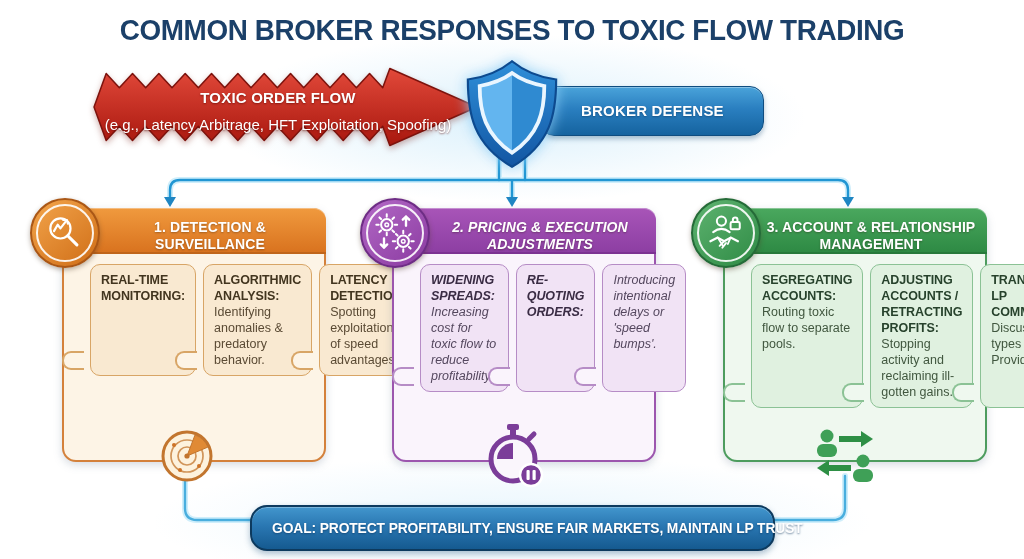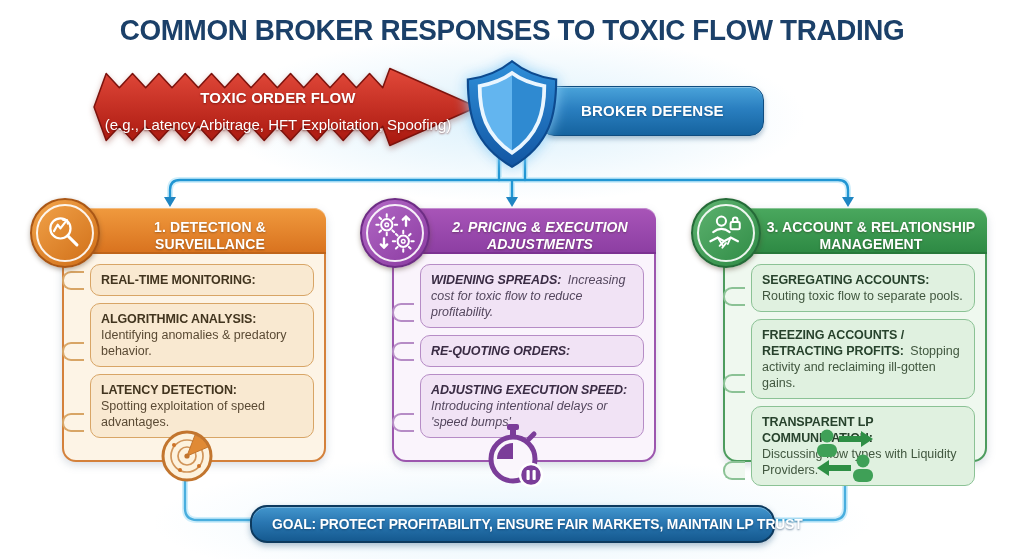--- a/index.html
+++ b/index.html
@@ -51,32 +51,32 @@
   #col3 .hdr{background:linear-gradient(180deg,#4aa85e,#2e8a44);border-bottom:2px solid #27793b;}
 
   .badge{position:absolute;left:-34px;top:-12px;width:66px;height:66px;border-radius:50%;
          display:flex;align-items:center;justify-content:center;z-index:4;
          box-shadow:0 2px 5px rgba(80,60,40,.4);}
   .badge::after{content:"";position:absolute;inset:4px;border:2px solid rgba(255,255,255,.9);border-radius:50%;}
   #col1 .badge{background:linear-gradient(140deg,#f3a54c,#cf6d16);border:2px solid #aa5716;}
   #col2 .badge{background:linear-gradient(140deg,#b369c6,#8a3aa0);border:2px solid #6e2d85;}
   #col3 .badge{background:linear-gradient(140deg,#5fb471,#2e8a44);border:2px solid #256b38;}
 
-  .cards{position:absolute;top:54px;left:26px;right:10px;display:flex;flex-direction:column;gap:7px;}
+  .cards{position:absolute;top:54px;left:26px;right:10px;display:flex;gap:7px;}
   .card{position:relative;background:var(--cbg);border:1.5px solid var(--cb);border-radius:10px;
         padding:7px 10px;font-size:12.5px;line-height:1.28;color:var(--bd);}
   .card::before{content:"";position:absolute;left:-29px;bottom:5px;width:20px;height:15px;
         background:var(--pbg);border:2px solid var(--cb);border-right:none;border-radius:9px 0 0 9px;}
   .card .ch{display:block;color:var(--hd);letter-spacing:-.1px;}
   .card.inline .ch{display:inline;margin-right:3px;}
 
   .foot-icon{position:absolute;z-index:4;}
 
   
-  #goal{left:250px;top:505px;width:525px;height:38px;z-index:4;border-radius:17px;
+  #goal{left:250px;top:505px;width:525px;height:46px;z-index:4;border-radius:17px;
         background:linear-gradient(180deg,#4296cd 0%,#2a77b2 45%,#155a90 100%);
         border:2px solid #0d3a5e;box-sizing:border-box;display:flex;align-items:center;
         padding:0 12px;gap:8px;box-shadow:0 3px 6px rgba(30,80,120,.35), inset 0 1px 0 rgba(255,255,255,.3);}
   #goal .gt{color:#fff;font-weight:bold;font-size:13.8px;letter-spacing:-.1px;white-space:nowrap;
         text-shadow:0 1px 2px rgba(10,50,90,.55);}
 </style>
 </head>
 <body>
 
 <div id="canvas">
@@ -207,21 +207,20 @@
     </div>
     <div class="cards">
       <div class="card inline">
         <b class="ch">WIDENING SPREADS:</b>
         <span class="cb">Increasing cost for toxic flow to reduce profitability.</span>
       </div>
       <div class="card">
         <b class="ch">RE-QUOTING ORDERS:</b>
       </div>
       <div class="card">
-        <b class="ch">ADJUSTING EXECUTION SPEED:</b>
         <span class="cb">Introducing intentional delays or 'speed bumps'.</span>
       </div>
     </div>
     <div class="foot-icon" style="left:84px;bottom:-34px;">
       <svg width="72" height="72" viewBox="0 0 72 72">
         <rect x="29" y="6" width="12" height="6" rx="2" fill="#7b3d99"></rect>
         <rect x="32" y="11" width="6" height="6" fill="#7b3d99"></rect>
         <path d="M51 21 L56 16" stroke="#7b3d99" stroke-width="5" stroke-linecap="round"></path>
         <circle cx="35" cy="41" r="22" fill="#faf6fc" stroke="#7b3d99" stroke-width="5"></circle>
         <path d="M35 41 L35 25 A16 16 0 0 0 19 41 Z" fill="#7b3d99"></path>
@@ -245,21 +244,21 @@
         <path d="M7 33 L15 29 L22 33 L29 29 L37 33" stroke-width="2.4"></path>
         <path d="M15 29 L20 37 M22 33 L17 38 M24 35 L20 40 M29 29 L26 36" stroke-width="2"></path>
       </svg>
     </div>
     <div class="cards">
       <div class="card">
         <b class="ch">SEGREGATING ACCOUNTS:</b>
         <span class="cb">Routing toxic flow to separate pools.</span>
       </div>
       <div class="card inline">
-        <b class="ch">FREEZING ACCOUNTS / RETRACTING PROFITS:</b>
+        <b class="ch">ADJUSTING ACCOUNTS / RETRACTING PROFITS:</b>
         <span class="cb">Stopping activity and reclaiming ill-gotten gains.</span>
       </div>
       <div class="card">
         <b class="ch">TRANSPARENT LP COMMUNICATION:</b>
         <span class="cb">Discussing flow types with Liquidity Providers.</span>
       </div>
     </div>
     <div class="foot-icon" style="left:86px;bottom:-29px;">
       <svg width="68" height="58" viewBox="0 0 68 58">
         <circle cx="16" cy="9" r="6.5" fill="#3fa057"></circle>

